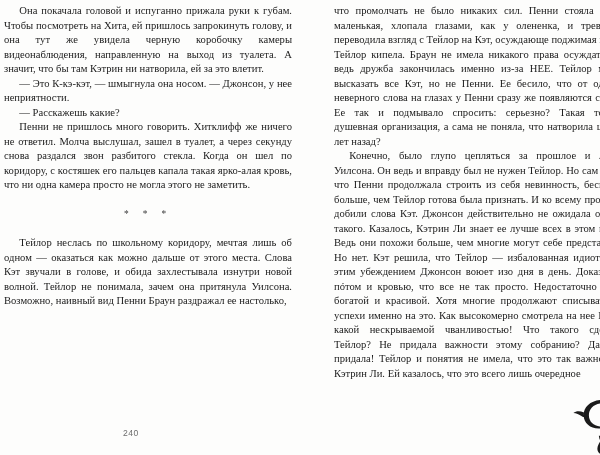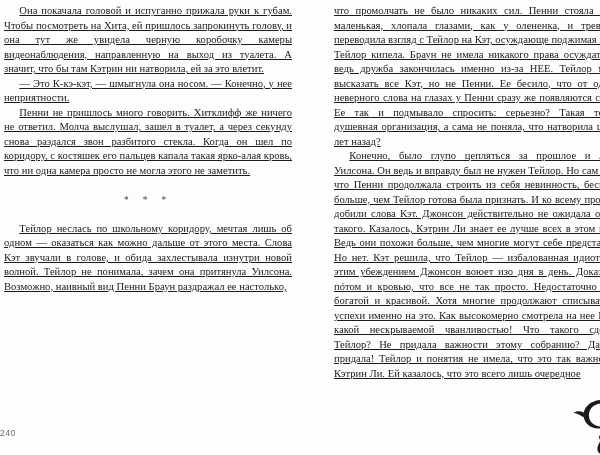--- a/index.html
+++ b/index.html
@@ -39,42 +39,41 @@
     color: #1b1b1b;
     -webkit-font-smoothing: antialiased;
   }
   .page-left .textblock  { left: 4px;  width: 288px; }
   .page-right .textblock { left: 2px;  width: 290px; }
 
   p.para {
     margin: 0;
     text-indent: 1.45em;
     text-align: justify;
-    text-decoration: underline;
   }
   p.para:last-child { text-align-last: left; }
   p.para.noindent { text-indent: 0; }
   p.para.dialogue { text-indent: 1.45em; }
 
   .sep {
     margin: 0;
     text-align: center;
     letter-spacing: 0.62em;
     font-size: 9.4px;
     line-height: 14.52px;
     color: #3a3a3a;
     padding: 14.5px 0 14.5px 0;
     text-indent: 0;
   }
 
   .folio {
     position: absolute;
     bottom: 17px;
     width: 100%;
-    text-align: left;
+    text-align: center;
     font-size: 8.6px;
     letter-spacing: 0.055em;
     color: #6d6d6d;
     font-family: "Liberation Sans", sans-serif;
   }
   .page-left .folio  { left: 0; width: 262px; }
   .page-right .folio { left: 0; width: 292px; }
 
   .ornament {
     position: absolute;
@@ -87,21 +86,22 @@
   .ornament svg { display: block; width: 100%; height: 100%; }
 </style>
 </head>
 <body>
 
 <div class="spread">
 
   <div class="page page-left">
     <div class="textblock">
       <p class="para">Она покачала головой и испуганно прижала руки к губам. Чтобы посмотреть на Хита, ей пришлось запрокинуть голову, и она тут же увидела черную коробочку камеры видеонаблюдения, направленную на выход из туалета. А значит, что бы там Кэтрин ни натворила, ей за это влетит.</p>
-      <p class="para dialogue">— Это К-кэ-кэт, — шмыгнула она носом. — Конечно, у нее неприятности.</p>
+      <p class="para dialogue">— Это К-кэ-кэт, — шмыгнула она носом. — Джонсон, у нее неприятности.</p>
+      <p class="para dialogue">— Расскажешь какие?</p>
       <p class="para">Пенни не пришлось много говорить. Хитклифф же ничего не ответил. Молча выслушал, зашел в туалет, а через секунду снова раздался звон разбитого стекла. Когда он шел по коридору, с костяшек его пальцев капала такая ярко-алая кровь, что ни одна камера просто не могла этого не заметить.</p>
       <p class="sep">* * *</p>
       <p class="para">Тейлор неслась по школьному коридору, мечтая лишь об одном — оказаться как можно дальше от этого места. Слова Кэт звучали в голове, и обида захлестывала изнутри новой волной. Тейлор не понимала, зачем она притянула Уилсона. Возможно, наивный вид Пенни Браун раздражал ее настолько,</p>
     </div>
     <div class="folio">240</div>
   </div>
 
   <div class="page page-right">
     <div class="textblock">
       <p class="para noindent">что промолчать не было никаких сил. Пенни стояла такая маленькая, хлопала глазами, как у олененка, и тревожно переводила взгляд с Тейлор на Кэт, осуждающе поджимая губы. Тейлор кипела. Браун не имела никакого права осуждать их, ведь дружба закончилась именно из-за НЕЕ. Тейлор могла высказать все Кэт, но не Пенни. Ее бесило, что от одного неверного слова на глазах у Пенни сразу же появляются слезы. Ее так и подмывало спросить: серьезно? Такая тонкая душевная организация, а сама не поняла, что натворила шесть лет назад?</p>

